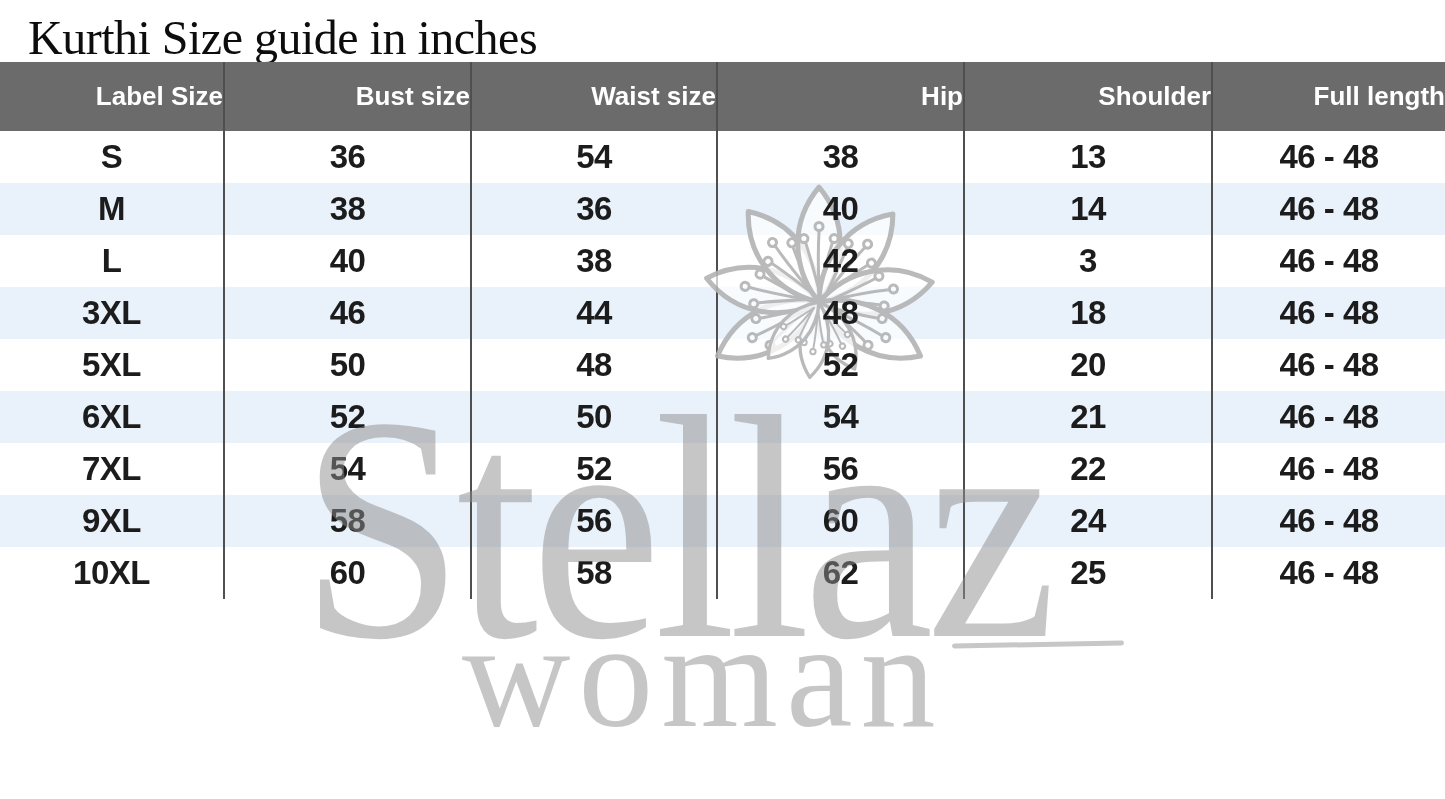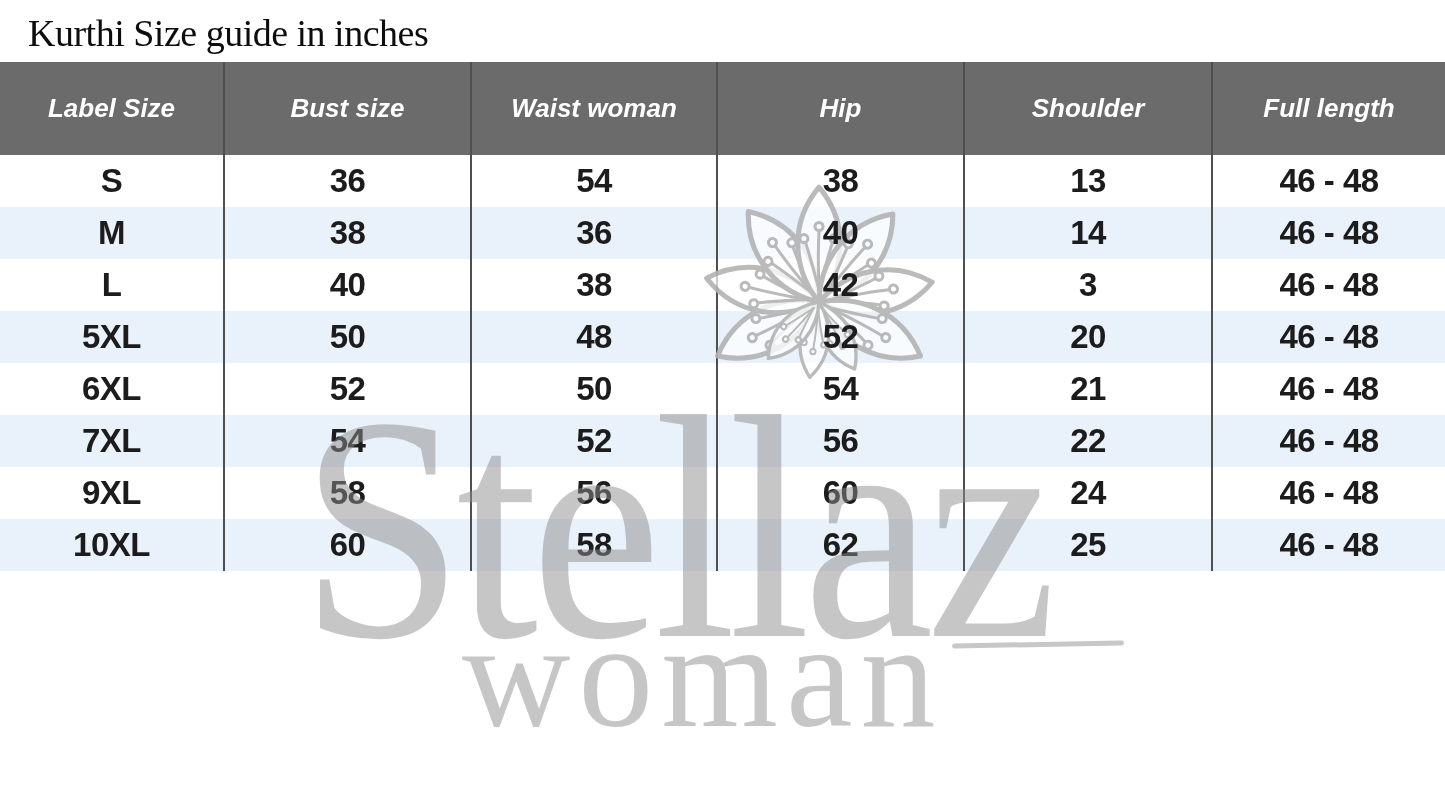--- a/index.html
+++ b/index.html
@@ -5,32 +5,32 @@
   html,body{margin:0;padding:0;}
   body{
     width:1445px;height:799px;overflow:hidden;background:#fff;
     font-family:"Liberation Sans","DejaVu Sans",sans-serif;
   }
   .page{position:relative;width:1445px;height:799px;overflow:hidden;background:#fff;}
 
   .title{
     position:absolute;left:28px;top:14px;
     font-family:"Liberation Serif","DejaVu Serif",serif;
-    font-size:38px;line-height:1;color:#0d0d0d;letter-spacing:-0.5px;
+    font-size:48px;line-height:1;color:#0d0d0d;letter-spacing:-0.5px;
     white-space:nowrap;
   }
 
   table.size-table{
     position:absolute;left:0;top:62px;width:1445px;
     border-collapse:collapse;table-layout:fixed;
   }
   table.size-table th{
     height:69px;background:var(--header-bg,#6b6b6b);
     color:var(--header-text,#ffffff);
-    font-size:26px;font-weight:bold;text-align:center;padding:12px;font-style:italic;
+    font-size:26px;font-weight:bold;text-align:right;padding:0;
   }
   table.size-table th + th, table.size-table td + td{
     border-left:2px solid var(--divider,#4f4f4f);
   }
   table.size-table td{
     height:52px;text-align:center;vertical-align:middle;padding:0;
     font-size:33px;font-weight:bold;color:var(--row-text,#1c1c1c);
     letter-spacing:-0.5px;
   }
   table.size-table tbody tr:nth-child(even){background:var(--stripe,#e9f1fb);}
@@ -72,21 +72,21 @@
         <col style="width:247px">
         <col style="width:246px">
       <col style="width:247px">
         <col style="width:248px">
         <col style="width:233px">
     </colgroup>
     <thead>
       <tr>
         <th>Label Size</th>
         <th>Bust size</th>
-        <th>Waist woman</th>
+        <th>Waist size</th>
         <th>Hip</th>
         <th>Shoulder</th>
         <th>Full length</th>
       </tr>
     </thead>
     <tbody>
         <tr>
           <td><span>S</span></td>
           <td><span>36</span></td>
           <td><span>54</span></td>
@@ -101,20 +101,28 @@
           <td><span>40</span></td>
           <td><span>14</span></td>
           <td><span>46 - 48</span></td>
         </tr>
         <tr>
           <td><span>L</span></td>
           <td><span>40</span></td>
           <td><span>38</span></td>
           <td><span>42</span></td>
           <td><span>3</span></td>
+          <td><span>46 - 48</span></td>
+        </tr>
+        <tr>
+          <td><span>3XL</span></td>
+          <td><span>46</span></td>
+          <td><span>44</span></td>
+          <td><span>48</span></td>
+          <td><span>18</span></td>
           <td><span>46 - 48</span></td>
         </tr>
         <tr>
           <td><span>5XL</span></td>
           <td><span>50</span></td>
           <td><span>48</span></td>
           <td><span>52</span></td>
           <td><span>20</span></td>
           <td><span>46 - 48</span></td>
         </tr>

